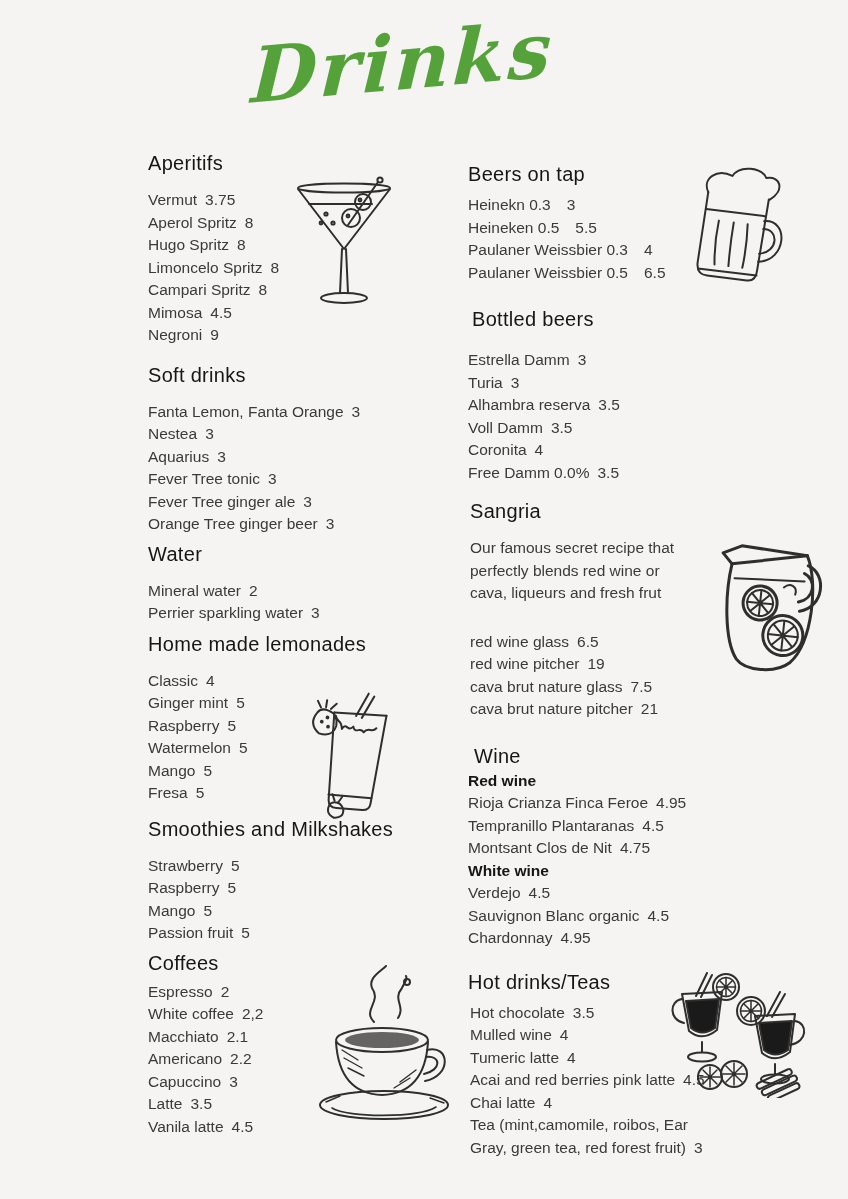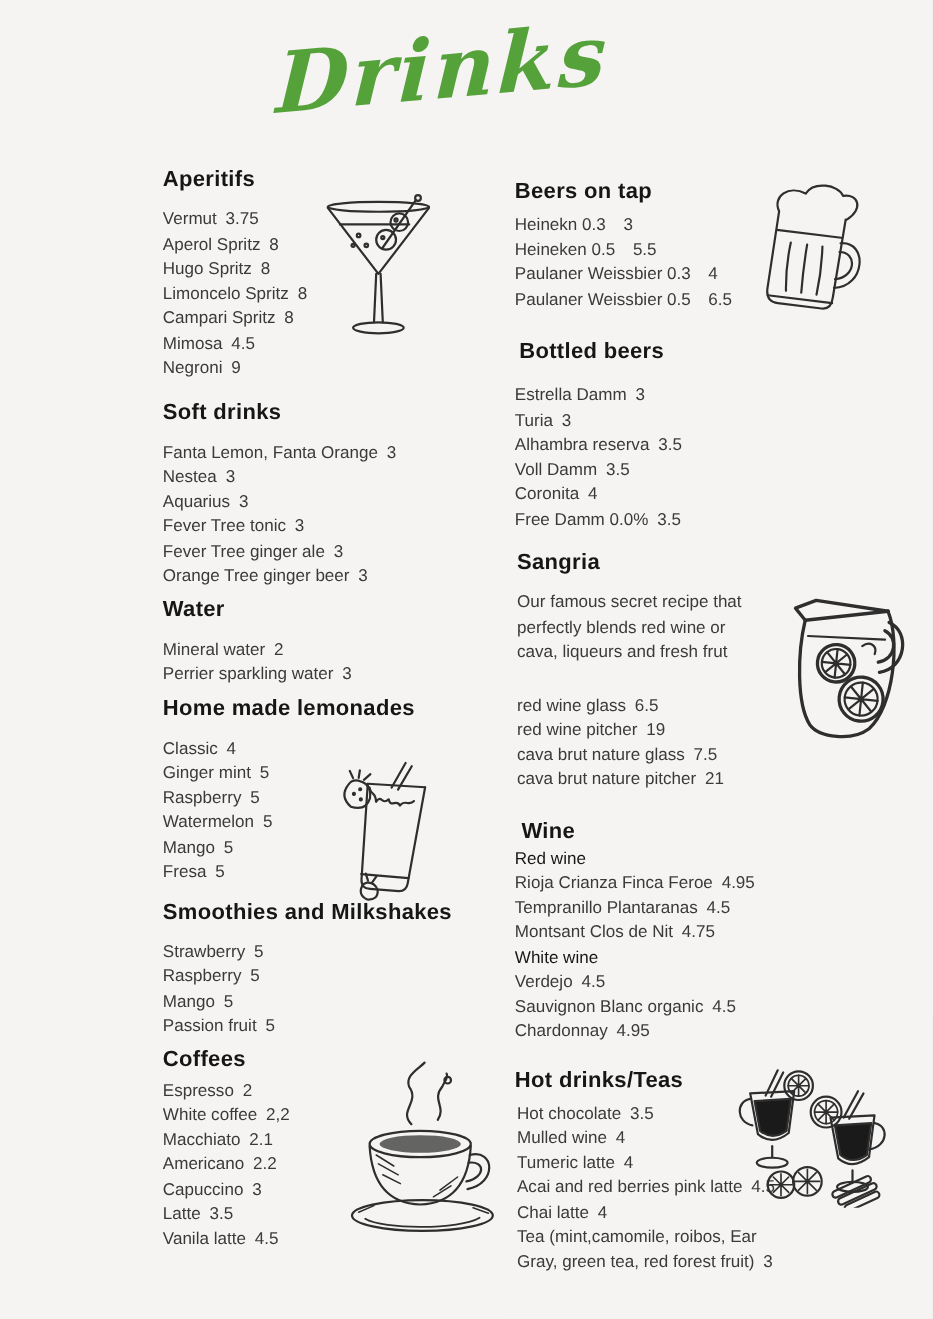--- a/index.html
+++ b/index.html
@@ -27,34 +27,34 @@
     font-size:76px;
     color:var(--accent-green);
     letter-spacing:3px;
   }
   .col{position:absolute;}
   .col-left{left:148px;top:152px;width:312px;}
   .col-right{left:468px;top:163px;width:300px;}
   .section h2{
     margin:0 0 14px 0;
     font-size:20px;
-    font-weight:bold;
+    font-weight:normal;
     color:var(--heading-color);
     letter-spacing:.3px;
   }
   .item{
     font-size:15.5px;
     line-height:22.5px;
     color:var(--body-color);
   }
   .item-price{margin-left:8px;}
   .section[data-gap="wide"] .item-price{margin-left:16px;}
   .subheading{
     font-size:15.5px;line-height:22.5px;
-    font-weight:normal;color:var(--heading-color);
+    font-weight:bold;color:var(--heading-color);
   }
   .desc{
     margin:4px 0 26px 0;
     width:220px;
     font-size:15.5px;line-height:22.5px;
     color:var(--body-color);
   }
   .illus{position:absolute;}
   .illus svg{display:block;width:100%;height:100%;}
   .sketch{stroke:var(--ink);fill:none;stroke-width:2;stroke-linecap:round;stroke-linejoin:round;}

